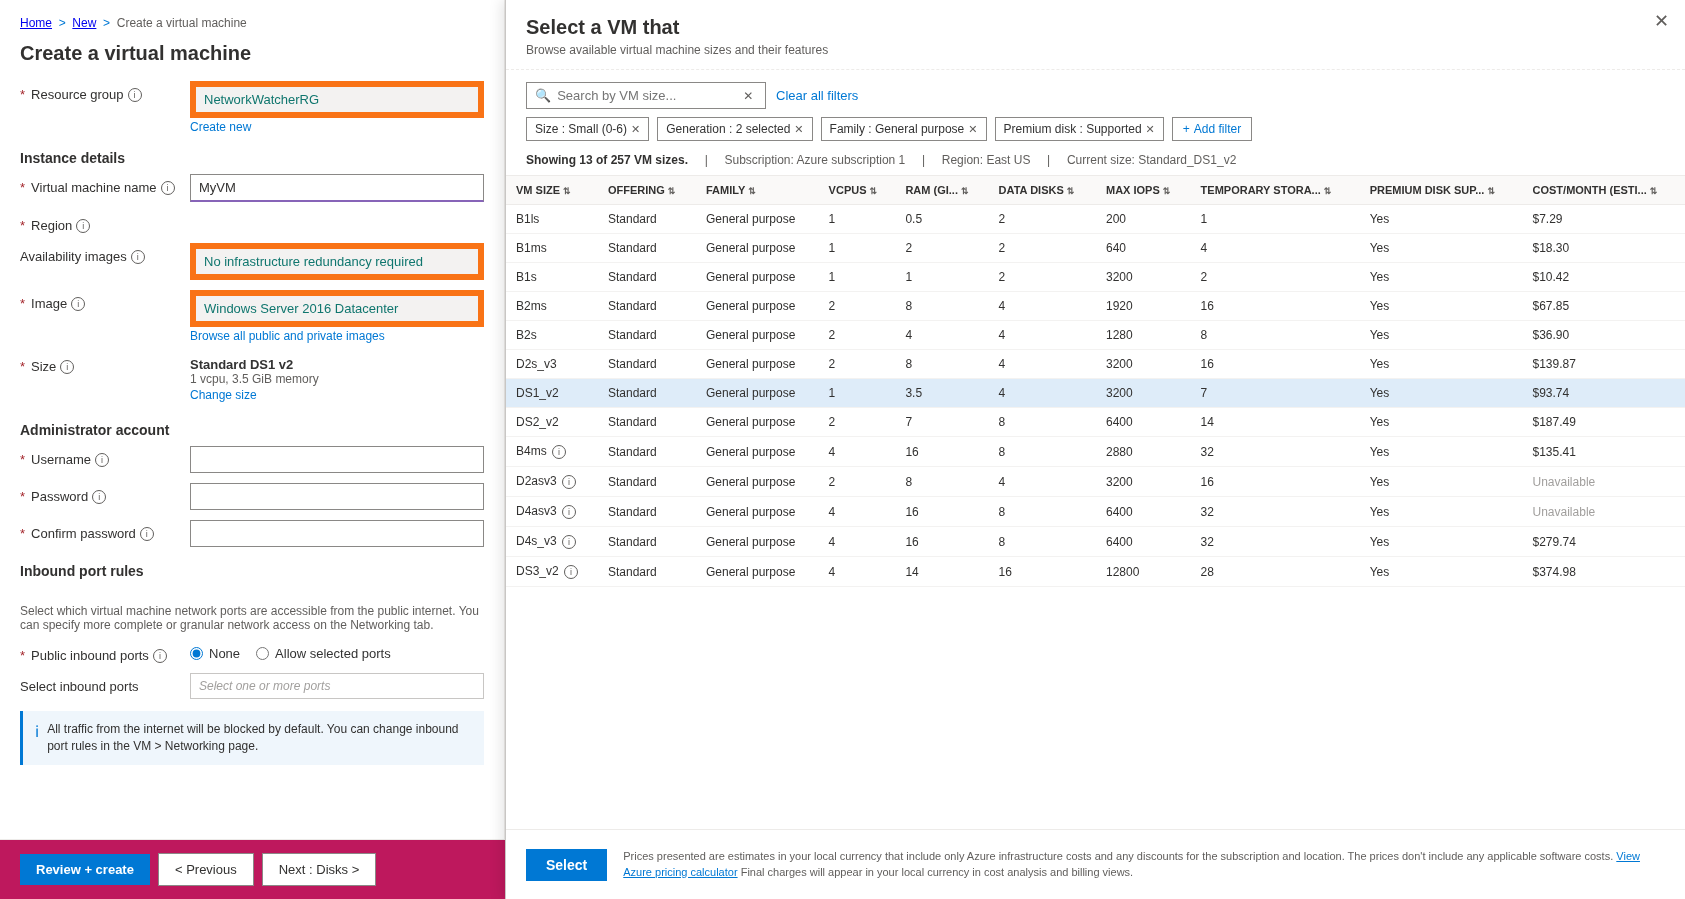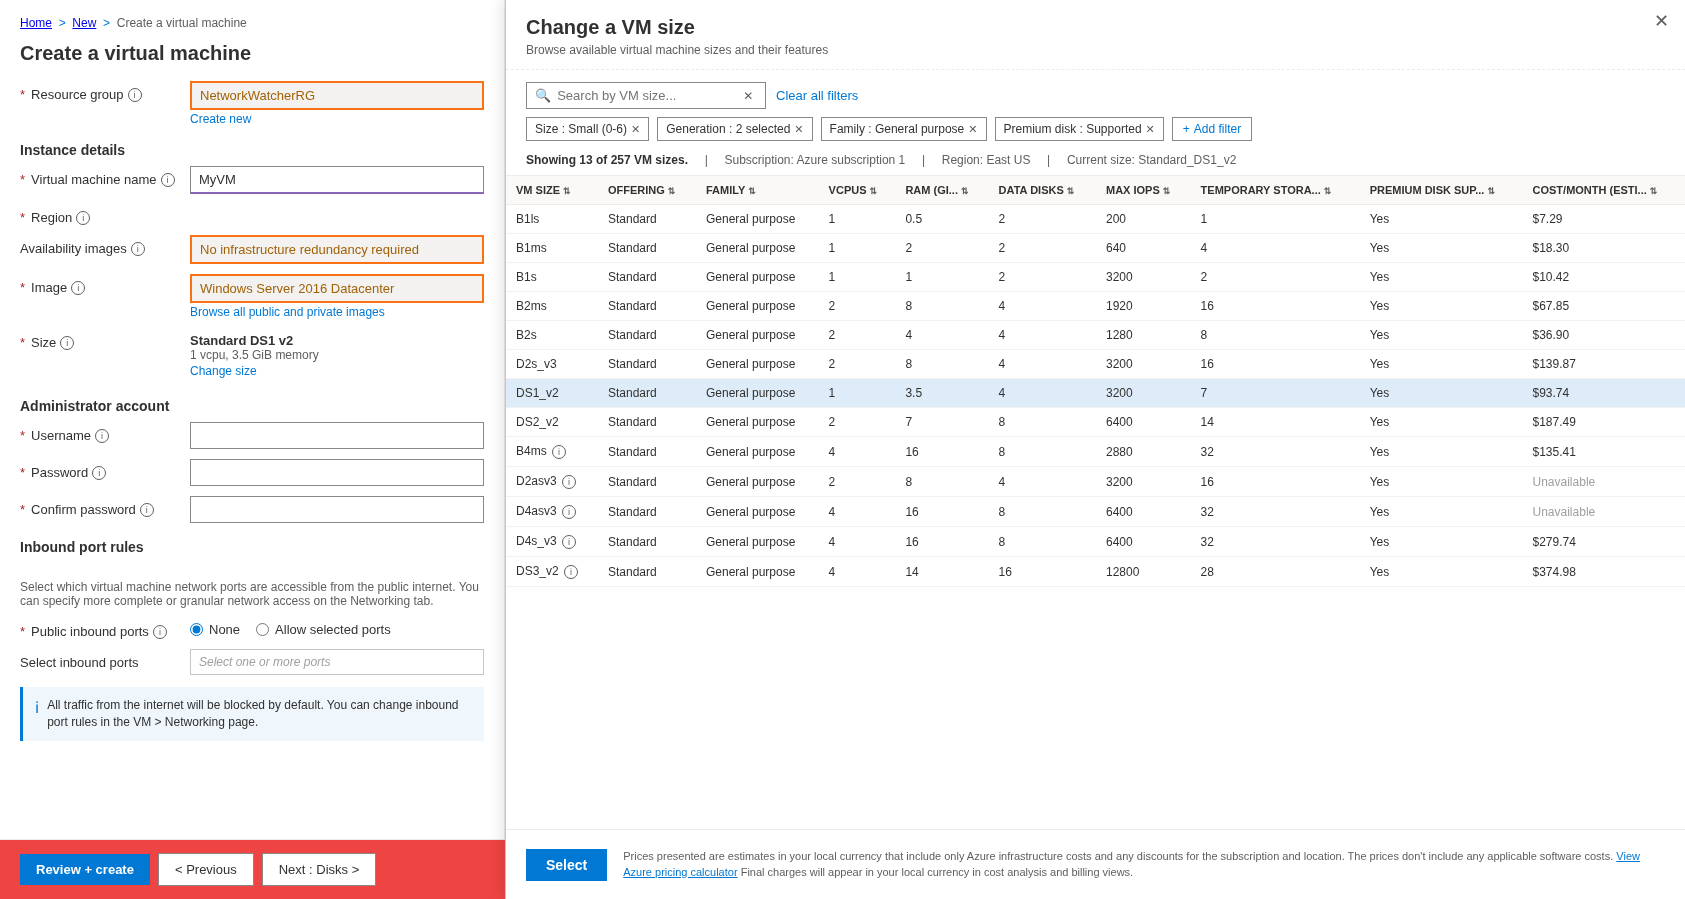--- a/index.html
+++ b/index.html
@@ -20,41 +20,41 @@
     .breadcrumb { font-size: 12px; color: #0078d4; margin-bottom: 12px; }
     .breadcrumb span { color: #605e5c; }
     .page-title { font-size: 20px; font-weight: 600; color: #323130; margin-bottom: 16px; }
 
     .section-title { font-size: 14px; font-weight: 600; margin-top: 16px; margin-bottom: 8px; color: #323130; }
     .form-row { display: flex; align-items: flex-start; margin-bottom: 10px; }
     .form-label { width: 170px; min-width: 170px; font-size: 13px; color: #323130; padding-top: 6px; display: flex; align-items: center; gap: 4px; }
     .form-value { flex: 1; }
     .form-input { width: 100%; border: 1px solid #8a8886; padding: 5px 8px; font-size: 13px; color: #323130; background: #fff; outline: none; }
     .form-input-active { border-bottom: 2px solid #8764b8 !important; }
-    .form-input-readonly { background: #f3f2f1; border: 2px solid #f97316; color: #a16207; padding: 5px 8px; font-size: 13px; width: 100%; }
+    .form-input-readonly { background: #f3f2f1; border: 6px solid #f97316; color: #0f766e; padding: 5px 8px; font-size: 13px; width: 100%; }
     .link-blue { color: #0078d4; text-decoration: none; font-size: 12px; display: block; margin-top: 2px; }
     .size-block { padding: 4px 0; }
     .size-name { font-weight: 600; font-size: 13px; }
     .size-detail { font-size: 12px; color: #605e5c; }
     .required-star { color: #a4262c; margin-right: 2px; }
 
     
     .radio-group { display: flex; gap: 16px; align-items: center; padding-top: 4px; }
     .radio-option { display: flex; align-items: center; gap: 6px; cursor: pointer; font-size: 13px; }
     .radio-option input[type="radio"] { accent-color: #0078d4; }
 
     
     .port-dropdown { border: 1px solid #c8c6c4; padding: 5px 8px; font-size: 12px; color: #a19f9d; background: #fff; width: 100%; font-style: italic; }
 
     
     .info-box { background: #eff6fc; border-left: 3px solid #0078d4; padding: 10px 12px; display: flex; gap: 8px; margin-top: 12px; font-size: 12px; color: #323130; line-height: 1.4; }
     .info-box-icon { color: #0078d4; font-size: 16px; flex-shrink: 0; }
 
     
-    .bottom-nav { position: absolute; bottom: 0; left: 0; width: 505px; height: 60px; background: #ef4444; border-top: 1px solid #edebe9; display: flex; align-items: center; gap: 8px; padding: 0 20px; z-index: 2; }
+    .bottom-nav { position: absolute; bottom: 0; left: 0; width: 505px; height: 60px; background: #be185d; border-top: 1px solid #edebe9; display: flex; align-items: center; gap: 8px; padding: 0 20px; z-index: 2; }
     .btn-primary { background: #0078d4; color: #fff; border: none; padding: 8px 16px; font-size: 13px; cursor: pointer; font-weight: 600; }
     .btn-secondary { background: #fff; color: #323130; border: 1px solid #8a8886; padding: 8px 16px; font-size: 13px; cursor: pointer; }
 
     
     .right-panel {
       position: absolute;
       top: 0; left: 505px;
       width: 1180px;
       height: 899px;
       background: #fff;
@@ -263,21 +263,21 @@
 
 <div class="bottom-nav">
   <button class="btn-primary">Review + create</button>
   <button class="btn-secondary">&lt; Previous</button>
   <button class="btn-secondary">Next : Disks &gt;</button>
 </div>
 
 <div class="right-panel">
   <div class="panel-header">
     <button class="panel-close">✕</button>
-    <div class="panel-title">Change a VM size</div>
+    <div class="panel-title">Select a VM that</div>
     <div class="panel-subtitle">Browse available virtual machine sizes and their features</div>
   </div>
 
   <div class="search-bar-row">
     <div class="search-box">
       <span>🔍</span>
       <input type="text" placeholder="Search by VM size..." style="">
       <span class="clear-icon">✕</span>
     </div>
     <a href="#" class="clear-filters-link">Clear all filters</a>

